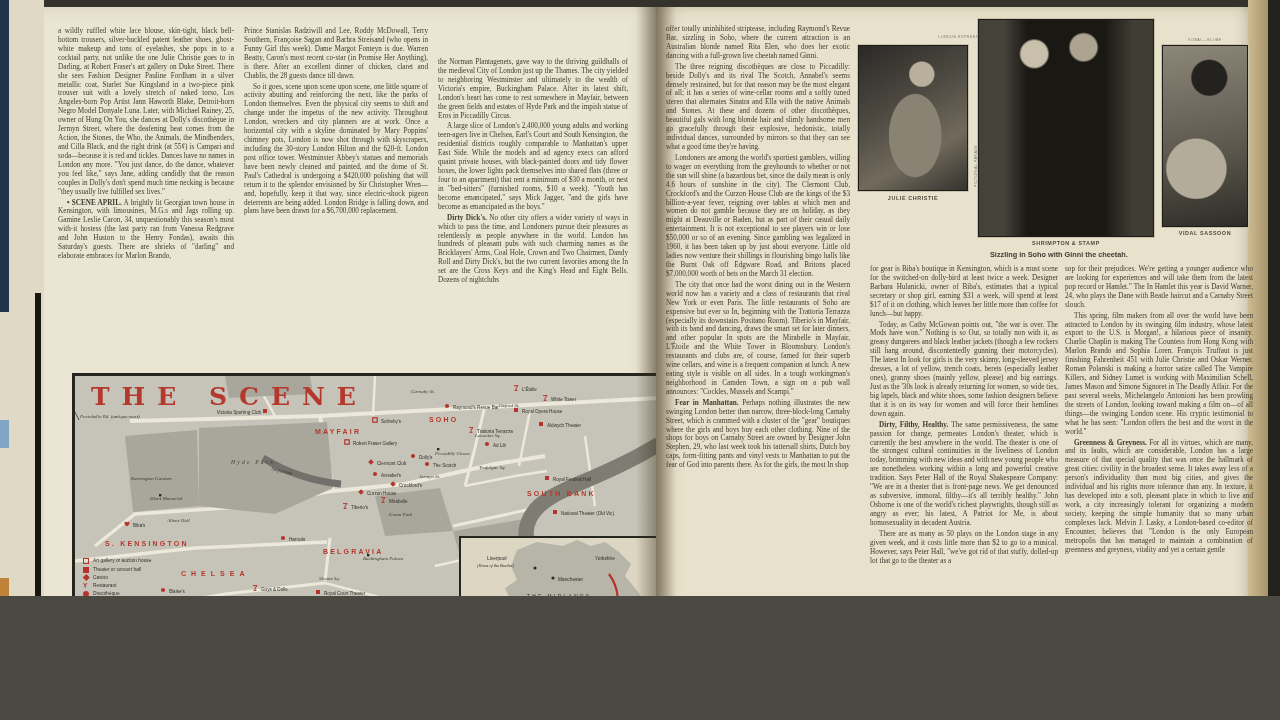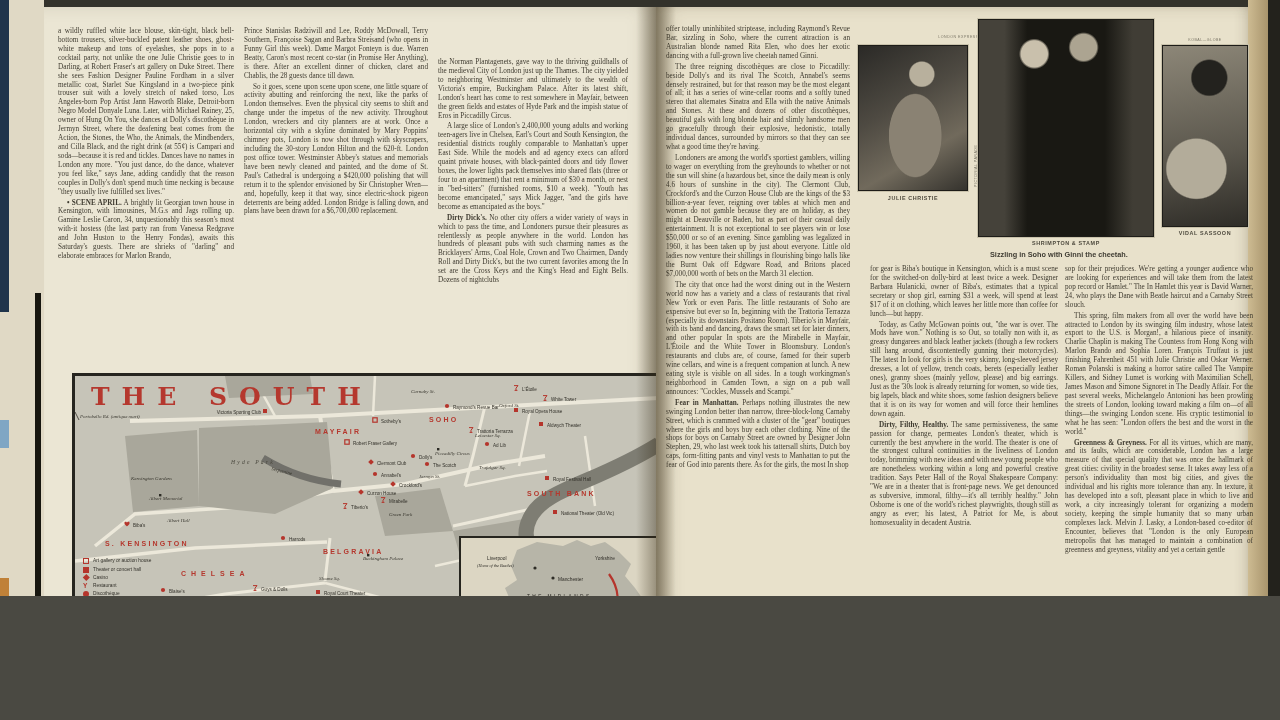--- a/index.html
+++ b/index.html
@@ -270,21 +270,21 @@
 
         <g>
           <rect x="14" y="264" width="20" height="2.6" fill="#1f1e19"></rect>
           <rect x="34" y="264" width="20" height="2.6" fill="#efece0" stroke="#1f1e19" stroke-width="0.6"></rect>
           <rect x="54" y="264" width="40" height="2.6" fill="#1f1e19"></rect>
         </g>
         <text class="sc" x="13" y="272">0    ¼    ½         1 Mile</text>
         <text class="sc" x="13" y="279">TIME Map by R. M. Chapin Jr.</text>
       </svg>
 
-      <div class="map-title">THE SOUTH</div>
+      <div class="map-title">THE SCENE</div>
 
       
       <div class="legend">
         <div class="legend-row">
             <span class="legend-ic">
               <span class="ic-osq"></span>
             </span>
             <span class="legend-lb">Art gallery or auction house</span>
           </div>
         <div class="legend-row">
@@ -375,20 +375,21 @@
     <div class="photo-credit" style="left:506px;top:31px;width:86px;text-align:center;">KOBAL—GLOBE</div>
     <div class="photo photo-sassoon" style="left:506px;top:38px;width:86px;height:182px;"></div>
     <div class="photo-cap" style="left:500px;top:223px;width:98px;">VIDAL SASSOON</div>
 
     <div class="main-cap" style="left:310px;top:243px;margin-left:24px;">Sizzling in Soho with Ginni the cheetah.</div>
 
     <div class="col" style="left:202px;top:258px;width:188px;height:384px;margin-left:12px;">
       <p><b></b><span>for gear is Biba's boutique in Kensington, which is a must scene for the switched-on dolly-bird at least twice a week. Designer Barbara Hulanicki, owner of Biba's, estimates that a typical secretary or shop girl, earning $31 a week, will spend at least $17 of it on clothing, which leaves her little more than coffee for lunch—but happy.</span></p>
       <p><b></b><span>Today, as Cathy McGowan points out, "the war is over. The Mods have won." Nothing is so Out, so totally non with it, as greasy dungarees and black leather jackets (though a few rockers still hang around, discontentedly gunning their motorcycles). The latest In look for girls is the very skinny, long-sleeved jersey dresses, a lot of yellow, trench coats, berets (especially leather ones), granny shoes (mainly yellow, please) and big earrings. Just as the '30s look is already returning for women, so wide ties, big lapels, black and white shoes, some fashion designers believe that it is on its way for women and will force their hemlines down again.</span></p>
       <p><b>Dirty, Filthy, Healthy.</b><span> The same permissiveness, the same passion for change, permeates London's theater, which is currently the best anywhere in the world. The theater is one of the strongest cultural continuities in the liveliness of London today, brimming with new ideas and with new young people who are nonetheless working within a long and powerful creative tradition. Says Peter Hall of the Royal Shakespeare Company: "We are in a theater that is front-page news. We get denounced as subversive, immoral, filthy—it's all terribly healthy." John Osborne is one of the world's richest playwrights, though still as angry as ever; his latest, A Patriot for Me, is about homosexuality in decadent Austria.</span></p>
+      <p><b></b><span>There are as many as 50 plays on the London stage in any given week, and it costs little more than $2 to go to a musical. However, says Peter Hall, "we've got rid of that stuffy, dolled-up lot that go to the theater as a</span></p>
     </div>
 
     <div class="col" style="left:398px;top:258px;width:188px;height:384px;margin-left:11px;">
       <p><b></b><span>sop for their prejudices. We're getting a younger audience who are looking for experiences and will take them from the latest pop record or Hamlet." The In Hamlet this year is David Warner, 24, who plays the Dane with Beatle haircut and a Carnaby Street slouch.</span></p>
       <p><b></b><span>This spring, film makers from all over the world have been attracted to London by its swinging film industry, whose latest export to the U.S. is Morgan!, a hilarious piece of insanity. Charlie Chaplin is making The Countess from Hong Kong with Marlon Brando and Sophia Loren. François Truffaut is just finishing Fahrenheit 451 with Julie Christie and Oskar Werner. Roman Polanski is making a horror satire called The Vampire Killers, and Sidney Lumet is working with Maximilian Schell, James Mason and Simone Signoret in The Deadly Affair. For the past several weeks, Michelangelo Antonioni has been prowling the streets of London, looking toward making a film on—of all things—the swinging London scene. His cryptic testimonial to what he has seen: "London offers the best and the worst in the world."</span></p>
       <p><b>Greenness &amp; Greyness.</b><span> For all its virtues, which are many, and its faults, which are considerable, London has a large measure of that special quality that was once the hallmark of great cities: civility in the broadest sense. It takes away less of a person's individuality than most big cities, and gives the individual and his rights more tolerance than any. In texture, it has developed into a soft, pleasant place in which to live and work, a city increasingly tolerant for organizing a modern society, keeping the simple humanity that so many urban complexes lack. Melvin J. Lasky, a London-based co-editor of Encounter, believes that "London is the only European metropolis that has managed to maintain a combination of greenness and greyness, vitality and yet a certain gentle</span></p>
     </div>
 
     <div class="footline" style="left:10px;top:672px;position:absolute;">TIME, APRIL 15, 1966</div>
     <div class="pgnum" style="right:14px;top:648px;position:absolute;">24</div>

